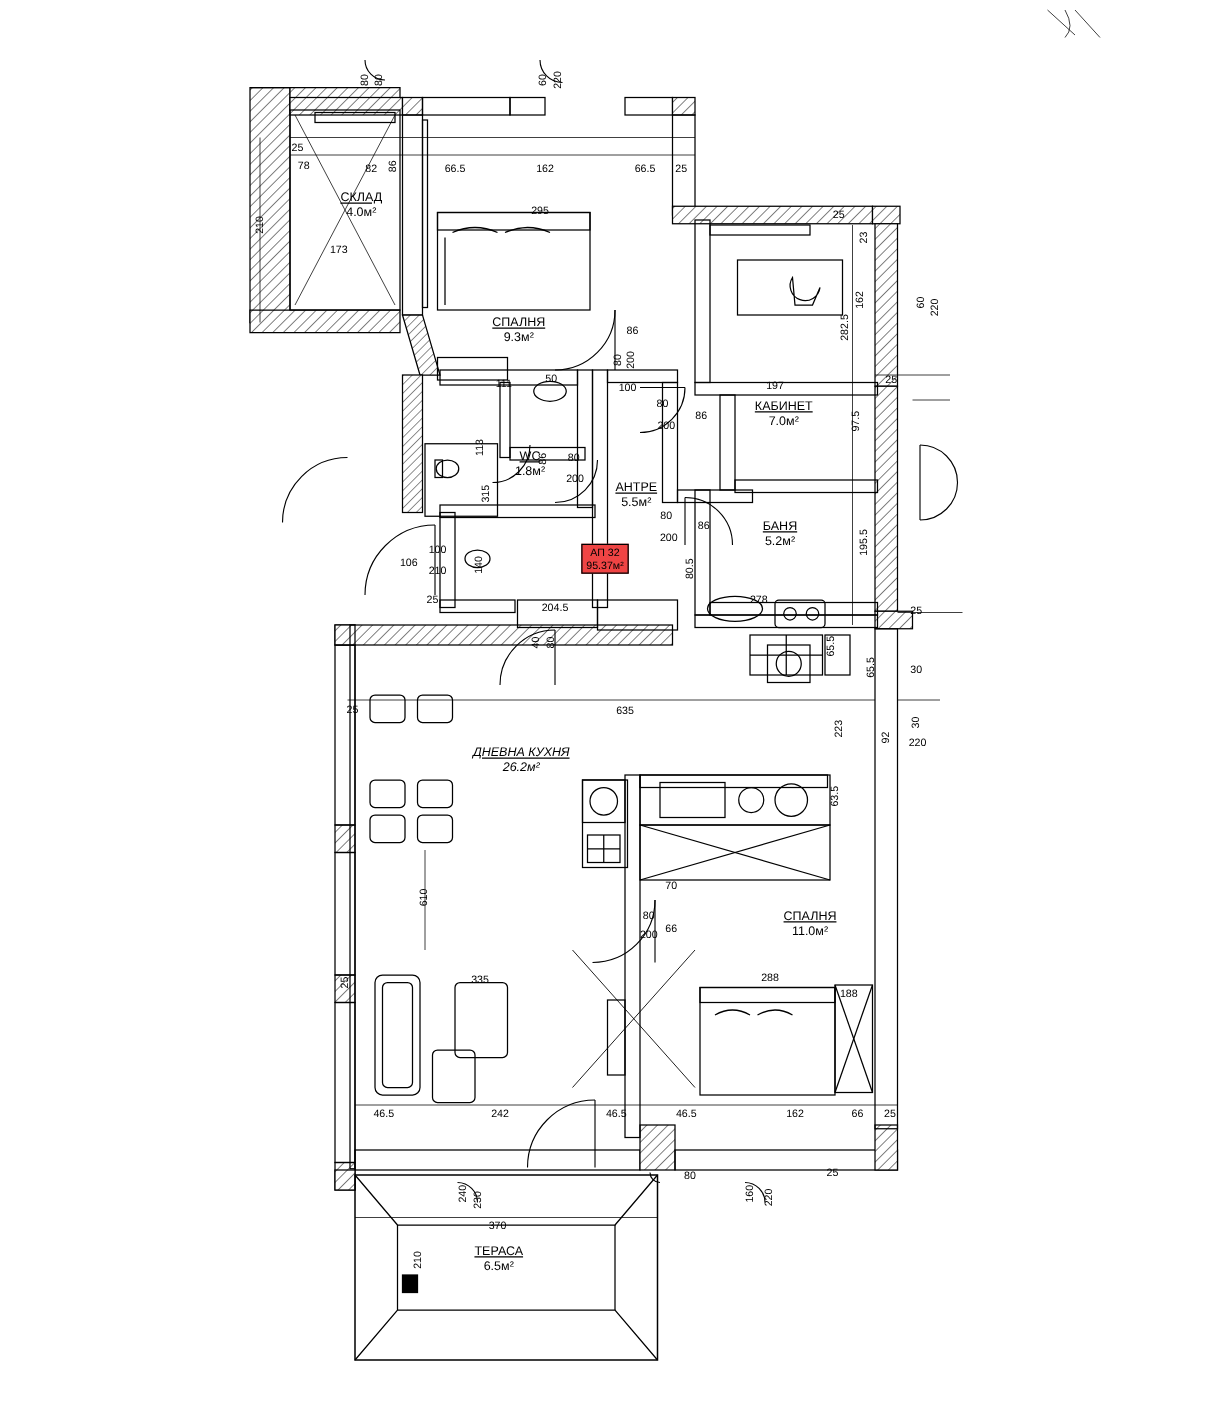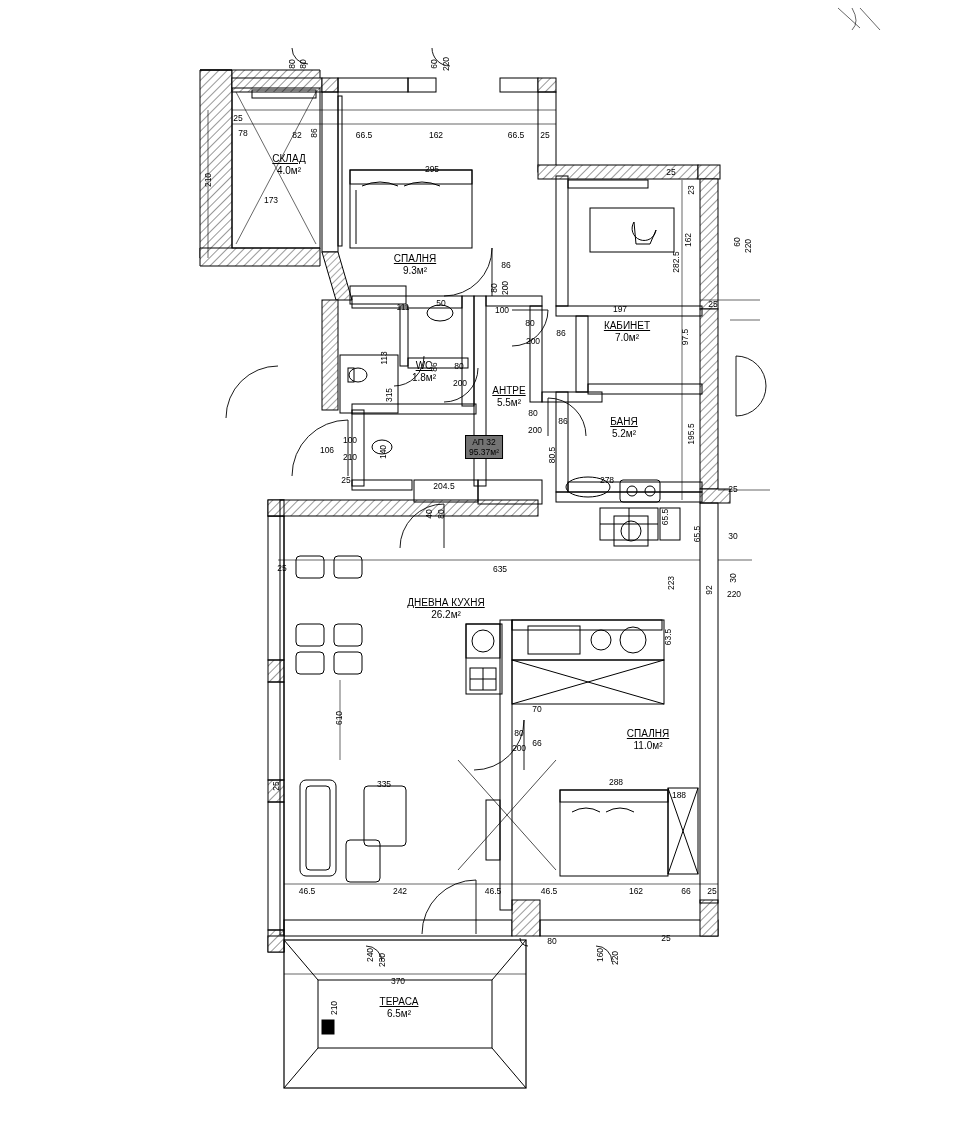--- a/index.html
+++ b/index.html
@@ -6,21 +6,21 @@
   body{width:975px;height:1125px;position:relative;overflow:hidden;
        font-family:"Liberation Sans", sans-serif;color:#000;}
   #plan{position:absolute;left:0;top:0;width:975px;height:1125px;}
   .rm{position:absolute;transform:translate(-50%,-50%);text-align:center;white-space:nowrap;}
   .rm .nm{font-size:10px;text-decoration:underline;line-height:12px;}
   .rm .ar{font-size:10px;line-height:12px;}
   .dim{position:absolute;font-size:8.5px;line-height:9px;color:#000;white-space:nowrap;
        transform:translate(-50%,-50%);text-align:center;}
   .dim.v{writing-mode:vertical-rl;transform:translate(-50%,-50%) rotate(180deg);}
   .apt{position:absolute;border:1px solid #000;padding:1px 3px;font-size:8.5px;
-       line-height:10px;text-align:center;background:#737373;transform:translate(-50%,-50%);}
+       line-height:10px;text-align:center;background:#ef4444;transform:translate(-50%,-50%);}
   .apt u{text-decoration:none;display:block;}
 </style>
 </head>
 <body>
 
 <svg id="plan" viewBox="0 0 975 1125">
   <defs>
     <pattern id="hatch" width="6" height="6" patternUnits="userSpaceOnUse" patternTransform="rotate(45)">
       <rect width="6" height="6" fill="#fff"></rect>
       <line x1="0" y1="0" x2="0" y2="6" stroke="#000" stroke-width="0.8"></line>
@@ -243,21 +243,21 @@
       <div class="ar">5.5м²</div>
     </div>
     <div class="rm" style="left: 627px; top: 332px;">
       <div class="nm">КАБИНЕТ</div>
       <div class="ar">7.0м²</div>
     </div>
     <div class="rm" style="left: 624px; top: 428px;">
       <div class="nm">БАНЯ</div>
       <div class="ar">5.2м²</div>
     </div>
-    <div class="rm" style="left: 446px; top: 609px;">
+    <div class="rm" style="left: 417px; top: 609px; font-style: italic;">
       <div class="nm">ДНЕВНА КУХНЯ</div>
       <div class="ar">26.2м²</div>
     </div>
     <div class="rm" style="left: 648px; top: 740px;">
       <div class="nm">СПАЛНЯ</div>
       <div class="ar">11.0м²</div>
     </div>
     <div class="rm" style="left: 399px; top: 1008px; text-align: center;">
       <div class="nm">ТЕРАСА</div>
       <div class="ar">6.5м²</div>

